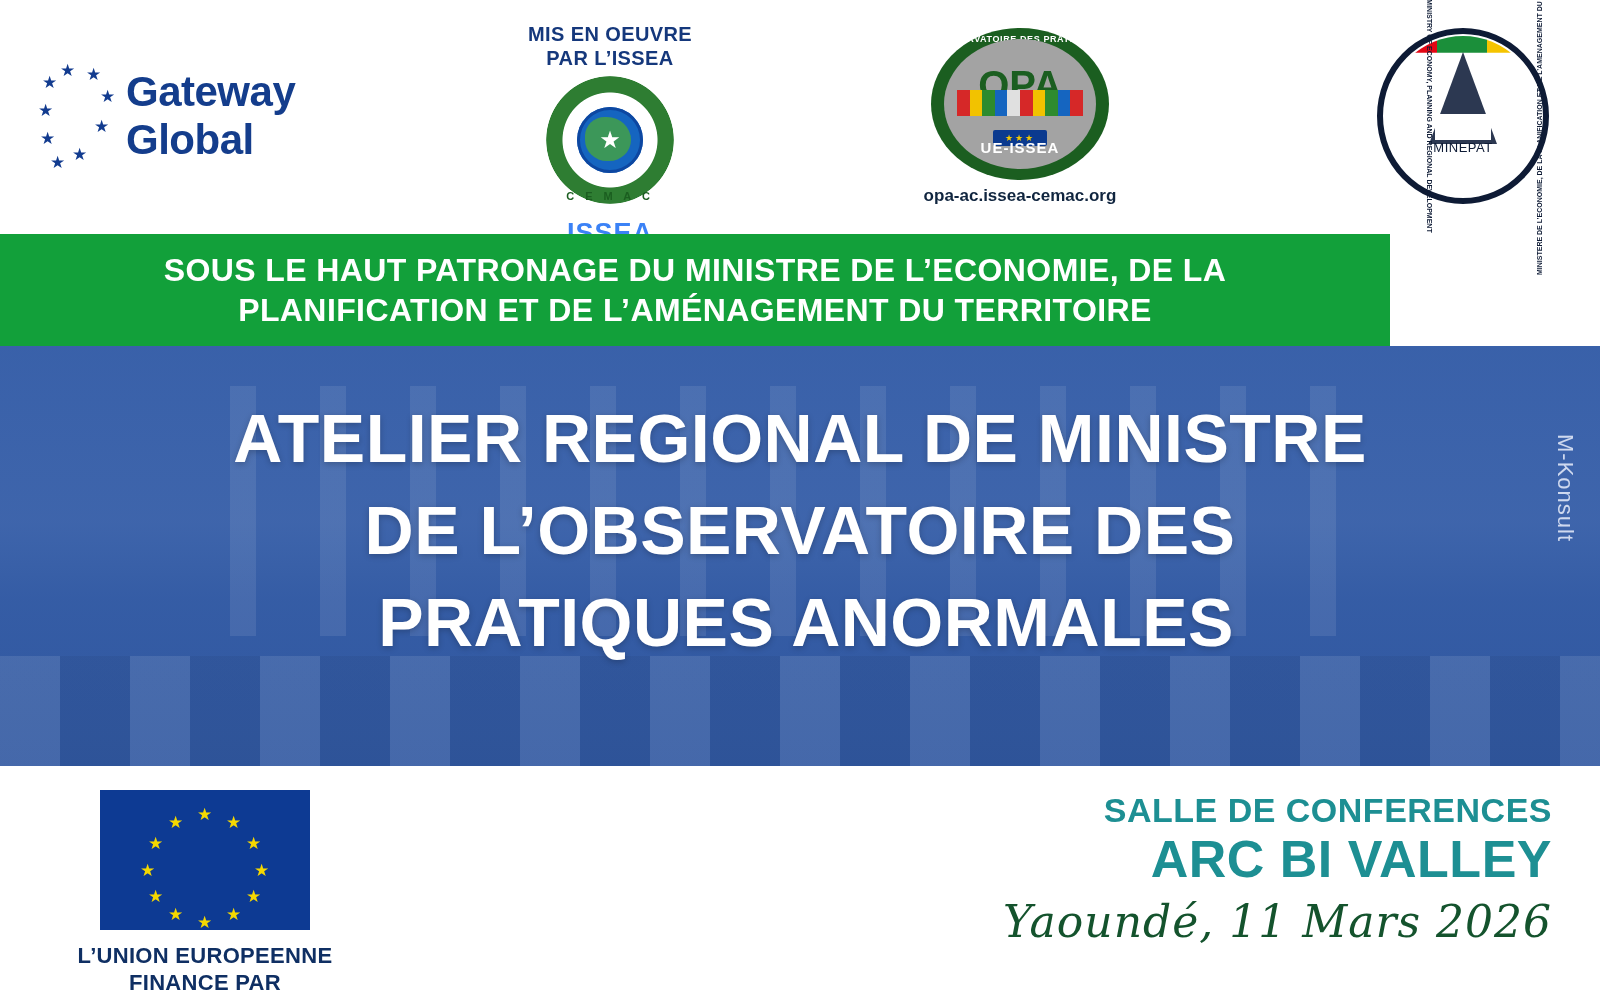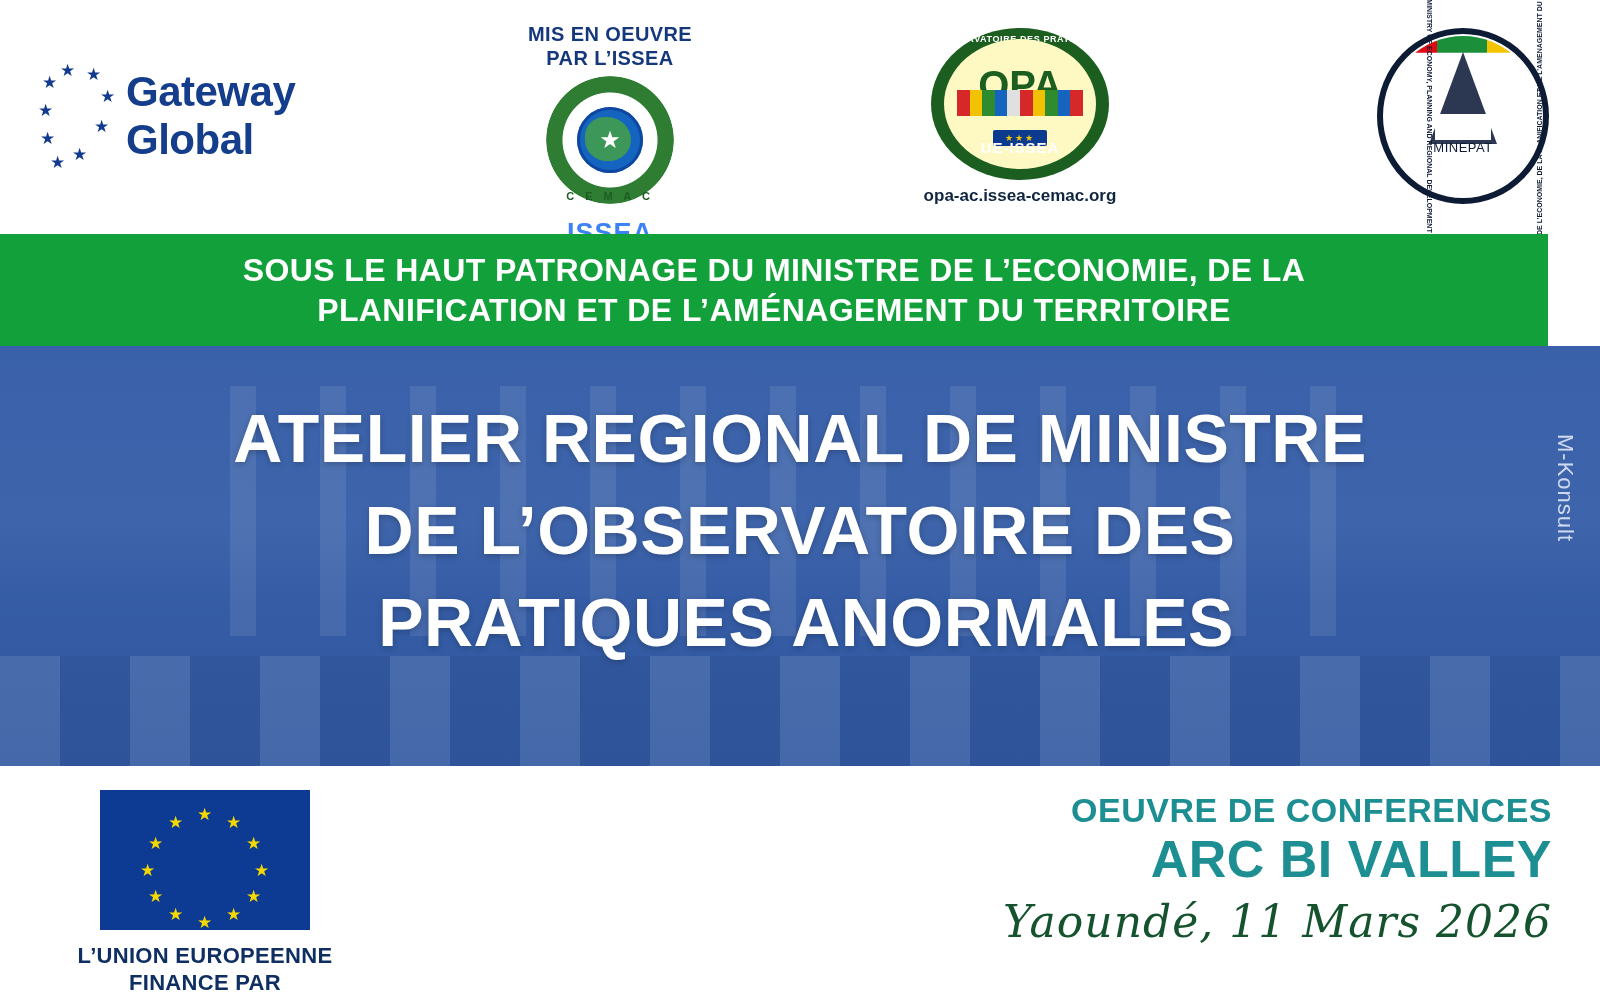--- a/index.html
+++ b/index.html
@@ -72,21 +72,21 @@
 
   
   .opa-block { position: absolute; left: 900px; top: 28px; width: 240px; text-align: center; }
   .opa-emblem { position: relative; width: 178px; height: 152px; margin: 0 auto; }
   .opa-outer {
     position: absolute; left: 0; top: 0; width: 178px; height: 152px; border-radius: 50%;
     background: #1b5e20;
   }
   .opa-inner {
     position: absolute; left: 13px; top: 11px; width: 152px; height: 130px; border-radius: 50%;
-    background: #fef9c3;
+    background: #a3a3a3;
   }
   .opa-flags {
     position: absolute; left: 26px; top: 62px; width: 126px; height: 26px;
     display: flex;
   }
   .opa-flags i { flex: 1; height: 100%; display: block; }
   .opa-text {
     position: absolute; left: 0; top: 26px; width: 100%;
     text-align: center; color: #1b5e20; font-size: 40px; font-weight: bold; line-height: 40px;
   }
@@ -138,21 +138,21 @@
   }
   .minepat-ring-text {
     position: absolute; inset: 0; color: #0e1b35; font-size: 7px; font-weight: bold;
   }
   .minepat-ring-text span { position: absolute; white-space: nowrap; }
   .mrt-left { left: 3px; top: 50%; transform: translateY(-50%) rotate(-90deg); transform-origin: center; }
   .mrt-right { right: 3px; top: 50%; transform: translateY(-50%) rotate(90deg); transform-origin: center; }
 
   
   .green-band {
-    position: absolute; top: 234px; left: 0; width: 1548px; height: 112px;
+    position: absolute; top: 234px; left: 0; width: 1390px; height: 112px;
     background: #12a03a;
     display: flex; align-items: center; justify-content: center;
     text-align: center;
   }
   .green-band p {
     color: #ffffff; font-size: 32px; font-weight: bold; line-height: 40px;
     letter-spacing: .4px; padding: 0 60px;
   }
 
   
@@ -333,19 +333,19 @@
         <span style="left:48px;  top:45px;">★</span>
         <span style="left:68px;  top:24px;">★</span>
       </div>
       <div class="eu-caption">
         <div>L’UNION EUROPEENNE</div>
         <div>FINANCE PAR</div>
       </div>
     </div>
 
     <div class="venue">
-      <div class="venue-l1">OEUVRE DE CONFERENCES</div>
+      <div class="venue-l1">SALLE DE CONFERENCES</div>
       <div class="venue-l2">ARC BI VALLEY</div>
       <div class="venue-date">Yaoundé, 11 Mars 2026</div>
     </div>
   </div>
 
 </div>
 
 </body></html>

